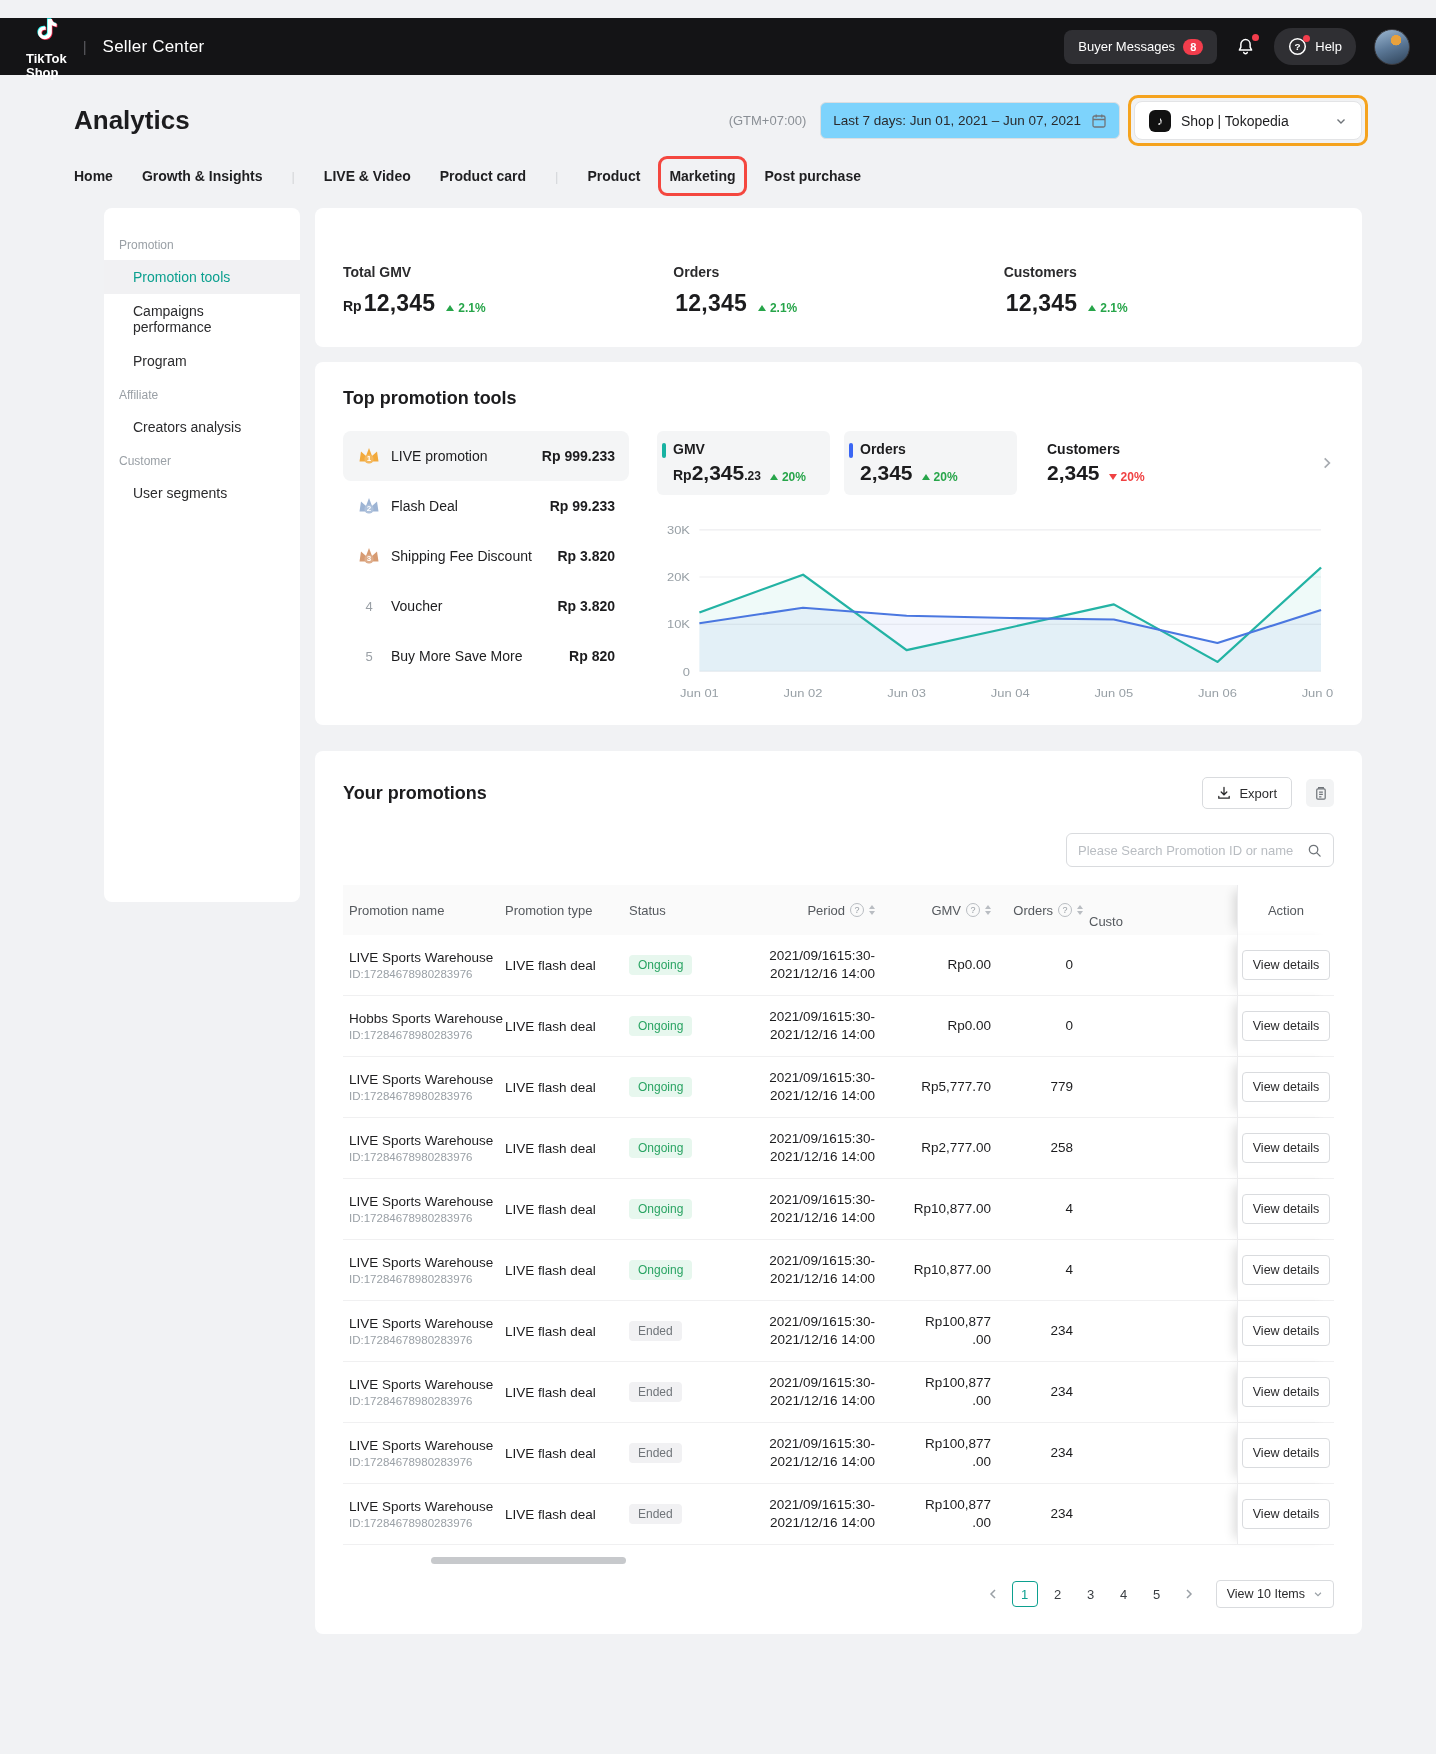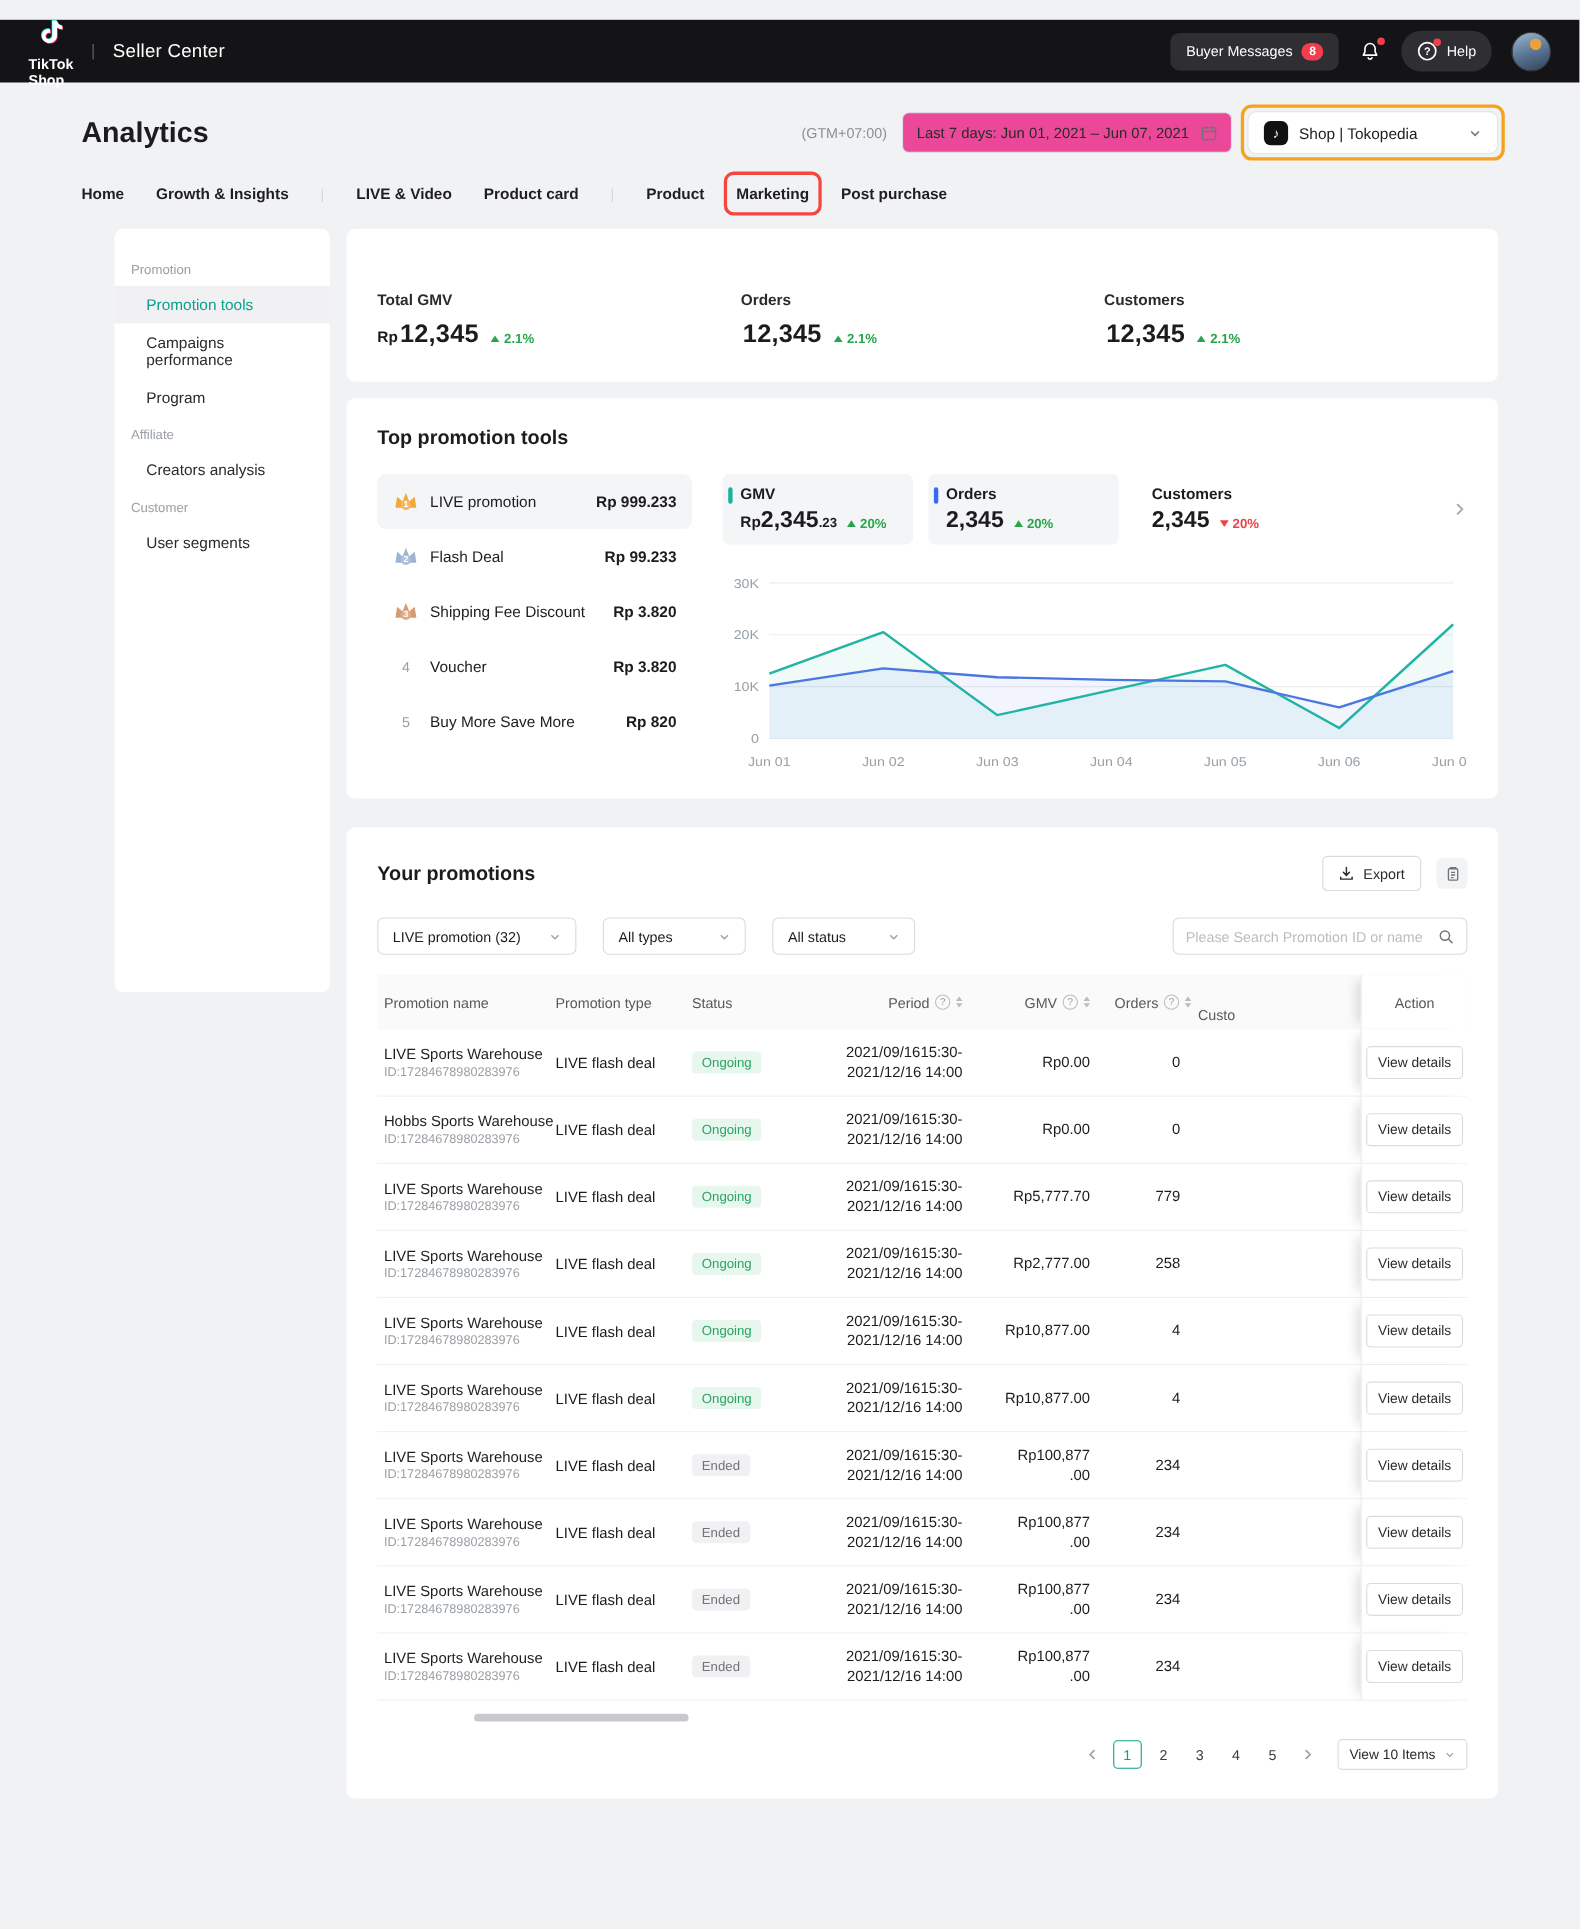--- a/index.html
+++ b/index.html
@@ -26,21 +26,21 @@
   .help-btn{border-radius:18px;}
   .avatar{width:36px;height:36px;border-radius:50%;border:1px solid #3a3a3e;
           background:radial-gradient(circle at 62% 30%, #e8a13c 0 16%, rgba(0,0,0,0) 17%),
                      linear-gradient(160deg,#9db8d2 0%,#5d7a99 48%,#2e4258 100%);}
 
   
   .title-row{display:flex;align-items:center;padding:26px 74px 0 74px;}
   .page-title{font-size:26px;font-weight:bold;}
   .title-right{margin-left:auto;display:flex;align-items:center;gap:14px;}
   .tz{color:#8a8f95;font-size:13px;}
-  .date-box{background:#ec4899;border:1px solid #dcdee1;border-radius:6px;height:37px;display:flex;align-items:center;
+  .date-box{background:#7dd3fc;border:1px solid #dcdee1;border-radius:6px;height:37px;display:flex;align-items:center;
             gap:10px;padding:0 12px;font-size:13.5px;color:#2a2a2c;cursor:pointer;}
   .shop-wrap{position:relative;}
   .shop-wrap::before{content:"";position:absolute;inset:-6px;border:3px solid var(--annot-orange);border-radius:10px;pointer-events:none;}
   .shop-box{background:#fff;border:1px solid #e3e4e6;border-radius:8px;height:39px;width:228px;display:flex;
             align-items:center;gap:10px;padding:0 14px;font-size:14px;cursor:pointer;}
   .shop-ic{width:22px;height:22px;border-radius:6px;background:#111;color:#fff;display:flex;align-items:center;
            justify-content:center;font-size:12px;}
   .shop-box .chev{margin-left:auto;}
 
   
@@ -528,49 +528,20 @@
             <button class="clip-btn">
               <svg width="15" height="15" viewBox="0 0 16 16" fill="none" stroke="currentColor" stroke-width="1.3">
                   <rect x="4" y="3" width="9" height="11" rx="1.2"></rect>
                   <path d="M6 3V1.8h5V3M6.5 6.5h4M6.5 9h4M6.5 11.5h2.5"></path>
                 </svg>
             </button>
           </div>
         </div>
 
         <div class="filters">
-          <div style="display:flex;gap:24px;">
-
-              <div class="select">
-                <span>LIVE promotion (32)</span>
-                <span class="chev">
-                  <svg width="11" height="11" viewBox="0 0 12 12" fill="none" stroke="#9aa0a6" stroke-width="1.4">
-                    <path d="M2.5 4.5 6 8l3.5-3.5"></path>
-                  </svg>
-                </span>
-              </div>
-
-              <div class="select">
-                <span>All types</span>
-                <span class="chev">
-                  <svg width="11" height="11" viewBox="0 0 12 12" fill="none" stroke="#9aa0a6" stroke-width="1.4">
-                    <path d="M2.5 4.5 6 8l3.5-3.5"></path>
-                  </svg>
-                </span>
-              </div>
-
-              <div class="select">
-                <span>All status</span>
-                <span class="chev">
-                  <svg width="11" height="11" viewBox="0 0 12 12" fill="none" stroke="#9aa0a6" stroke-width="1.4">
-                    <path d="M2.5 4.5 6 8l3.5-3.5"></path>
-                  </svg>
-                </span>
-              </div>
-            </div>
           <div class="search-box">
             <input type="text" placeholder="Please Search Promotion ID or name" style="">
             <span style="display:inline-flex">
               <svg width="15" height="15" viewBox="0 0 16 16" fill="none" stroke="#6f7479" stroke-width="1.4">
                   <circle cx="7" cy="7" r="4.5"></circle>
                   <path d="M10.5 10.5 14 14" stroke-linecap="round"></path>
                 </svg>
             </span>
           </div>
         </div>

